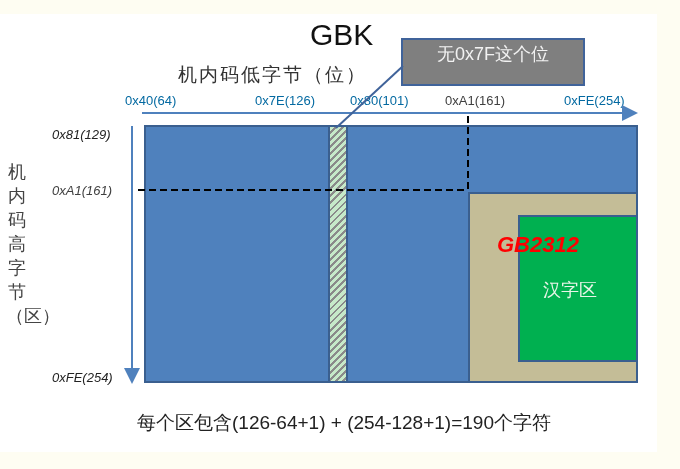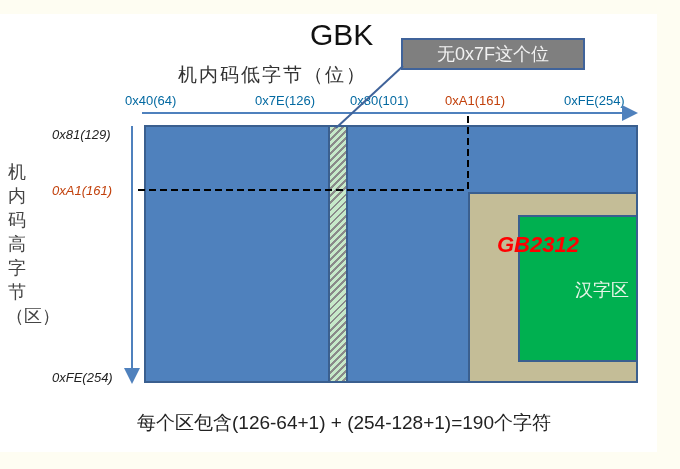--- a/index.html
+++ b/index.html
@@ -6,41 +6,41 @@
   body {
     width: 680px; height: 469px; position: relative; overflow: hidden;
     background: #fefdf2;
     font-family: "Liberation Sans", "DejaVu Sans", sans-serif;
   }
   .panel { position: absolute; left: 0; top: 14px; width: 657px; height: 438px; background: #ffffff; }
   .abs { position: absolute; white-space: nowrap; }
   .title { left: 310px; top: 18px; font-size: 30px; color: #111; }
   .subtitle { left: 178px; top: 62px; font-size: 19px; color: #333; letter-spacing: 2px; }
   .callout {
-    left: 401px; top: 38px; width: 184px; height: 32px; background: #7f7f7f;
+    left: 401px; top: 38px; width: 184px; height: 48px; background: #7f7f7f;
     border: 2px solid #40639a; box-sizing: border-box; color: #f2f2f2;
     font-size: 18px; line-height: 28px; text-align: center;
   }
   .xtick { top: 93px; font-size: 13px; color: #0369a1; }
   .ytick { font-size: 13px; color: #222; font-style: italic; }
-  .red { color: #c2410c; }
+  .red { color: #404040; }
   .vlabel {
     left: 6px; top: 160px; width: 22px; font-size: 18px; color: #444;
     line-height: 24px; text-align: center; white-space: normal;
   }
   .grid-blue { position: absolute; left: 144px; top: 125px; width: 494px; height: 258px; background: #4f81bd; border: 2px solid #3a5f8f; box-sizing: border-box; }
   .tan { position: absolute; left: 468px; top: 192px; width: 170px; height: 191px; background: #c4bd97; border: 2px solid #3a5f8f; box-sizing: border-box; }
   .green { position: absolute; left: 518px; top: 215px; width: 120px; height: 147px; background: #00b050; border: 2px solid #3a5f8f; box-sizing: border-box; }
   .hatch {
     position: absolute; left: 328px; top: 125px; width: 20px; height: 258px;
     border: 2px solid #3a5f8f; box-sizing: border-box;
     background: repeating-linear-gradient(135deg, #c6e9c9 0px, #c6e9c9 3px, #8a8a8a 3px, #8a8a8a 5px);
   }
   .gb { left: 497px; top: 232px; font-size: 22px; font-weight: bold; color: #ff0000; font-style: italic; }
-  .hz { left: 543px; top: 278px; font-size: 18px; color: #e8f5e8; margin-left: 32px; }
+  .hz { left: 543px; top: 278px; font-size: 18px; color: #e8f5e8; }
   .footer { left: 137px; top: 410px; font-size: 19px; color: #222; }
   svg.overlay { position: absolute; left: 0; top: 0; }
 </style>
 </head>
 <body>
 
 <div class="panel"></div>
 
 <div class="abs title">GBK</div>
 <div class="abs subtitle">机内码低字节（位）</div>

